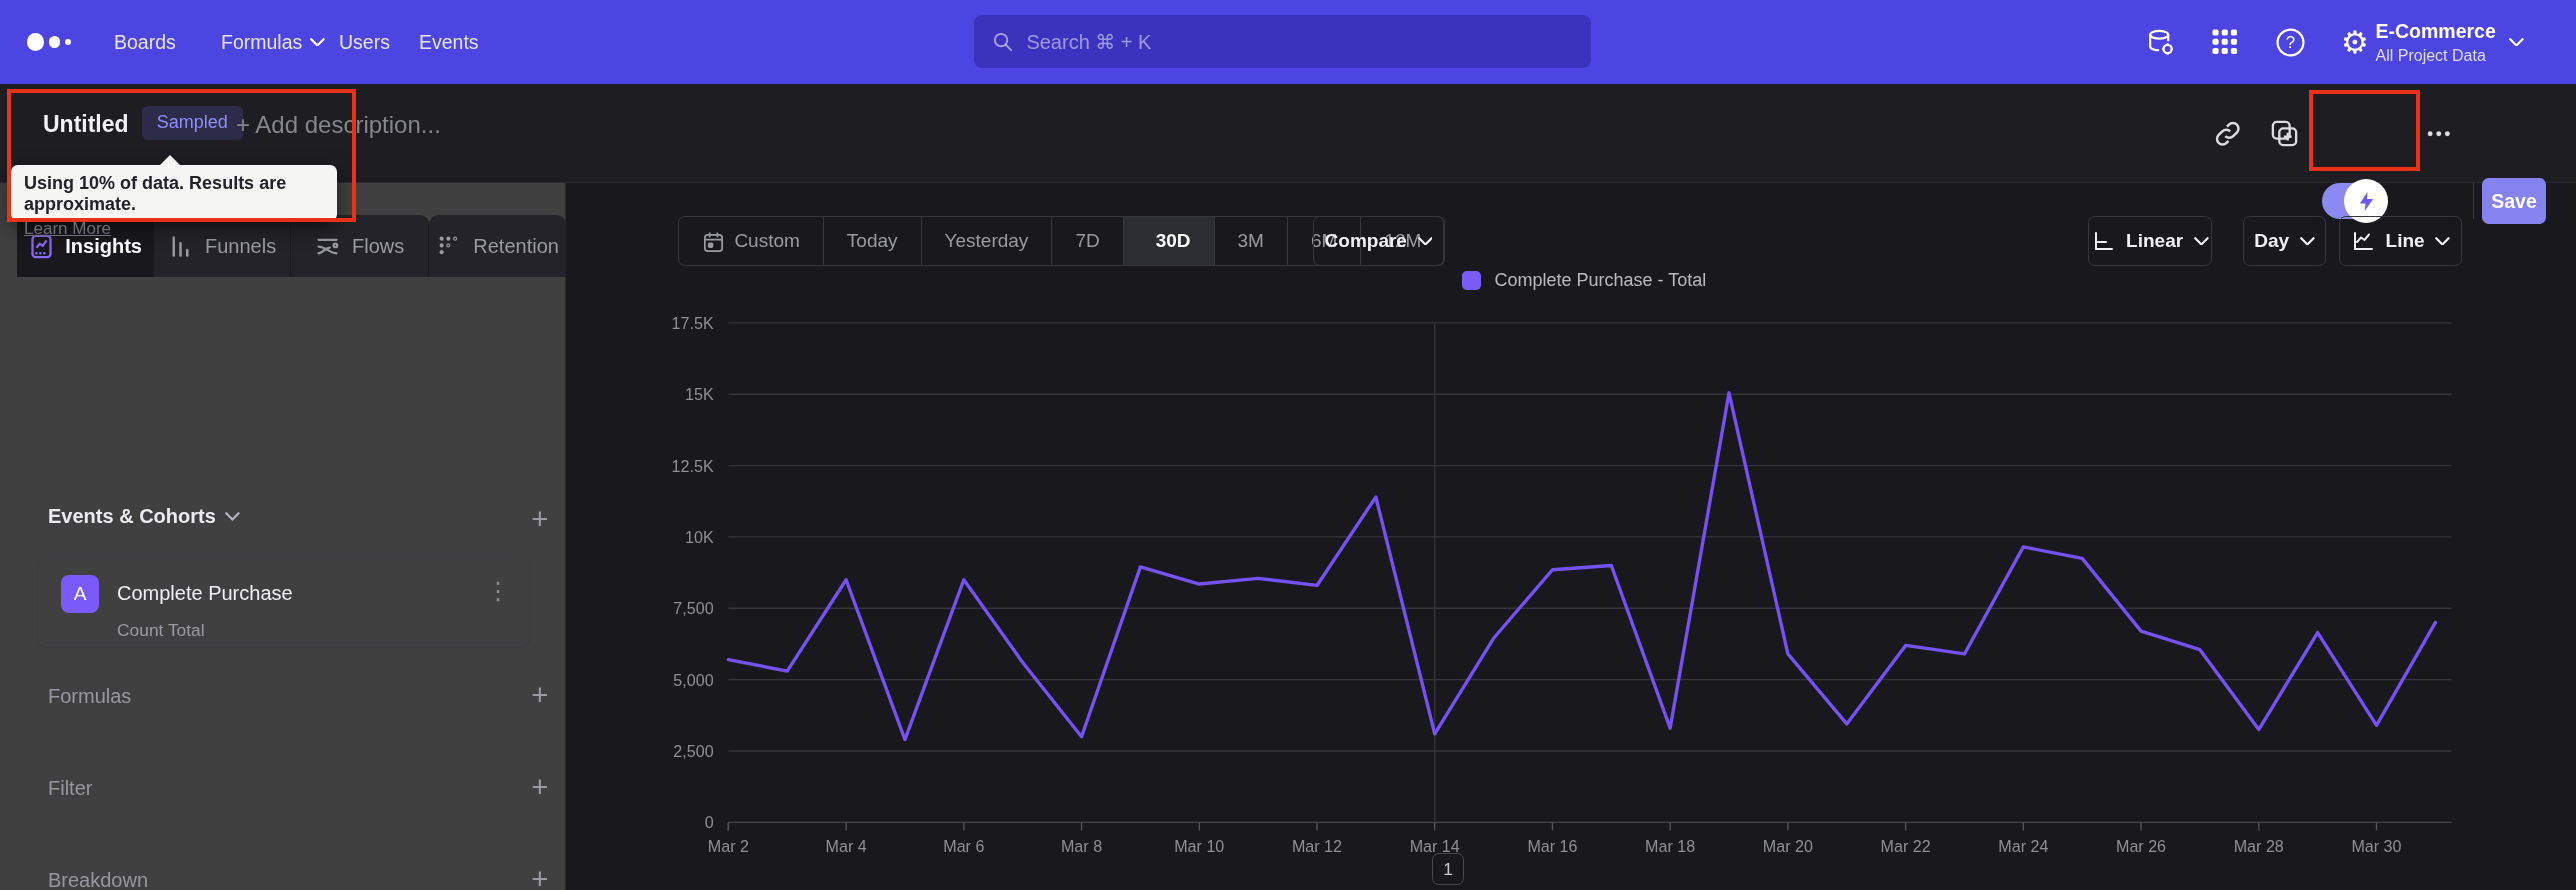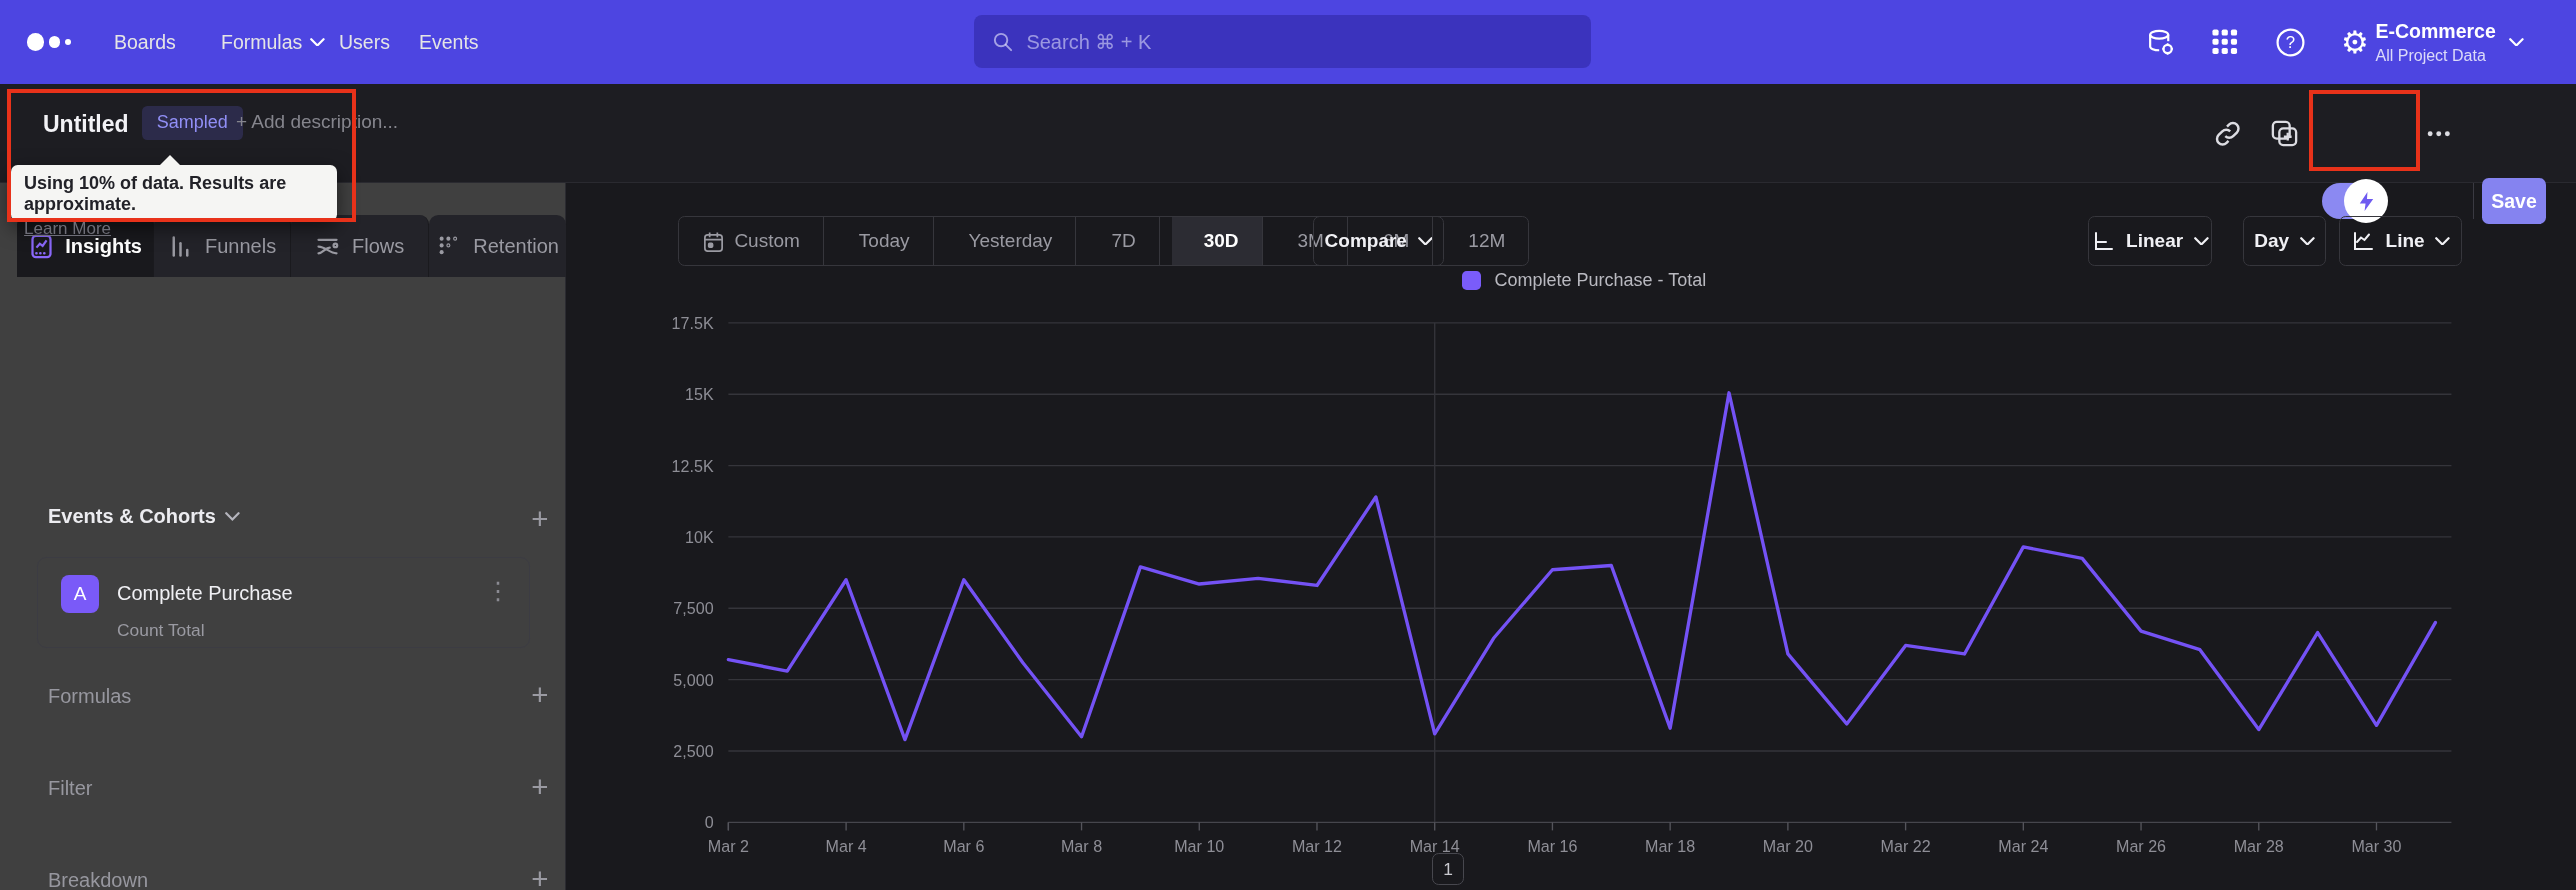--- a/index.html
+++ b/index.html
@@ -21,21 +21,21 @@
     color:#fff; cursor:pointer; }
   #project .pname { font-size:19.5px; font-weight:700; }
   #project .pscope { font-size:16px; color:rgba(255,255,255,0.8); margin-top:4px; }
 
   
   #titlebar { position:absolute; left:0; top:84px; width:2576px; height:99px; background:#1d1d22;
     border-bottom:1.3px solid #2a2a30; }
   #doc-title { position:absolute; left:43px; top:27px; font-size:23px; font-weight:700; color:#f2f2f6; }
   #sampled-badge { position:absolute; left:142px; top:21.5px; height:34px; padding:0 14.8px; border-radius:5.4px;
     background:#2c2b4a; color:#918ff6; font-size:18px; display:flex; align-items:center; cursor:pointer; }
-  #add-desc { position:absolute; left:236px; top:27px; font-size:19px; color:#85858d; cursor:text; }
+  #add-desc { position:absolute; left:236px; top:27px; font-size:24px; color:#85858d; cursor:text; }
   .tb-icon { position:absolute; top:0; height:99px; width:47px; display:flex; align-items:center;
     justify-content:center; color:#dcdce2; cursor:pointer; }
   #toggle { position:absolute; left:2322px; top:99px; width:64px; height:36px; border-radius:19px;
     background:#8b89f2; cursor:pointer; }
   #toggle .knob { position:absolute; right:-2px; top:-4px; width:44px; height:44px; border-radius:50%;
     background:#fff; display:flex; align-items:center; justify-content:center; }
   #tb-divider { position:absolute; left:2473px; top:99px; width:1.3px; height:36px; background:#3a3a42; }
   #save-btn { position:absolute; left:2482px; top:94px; width:64px; height:46px; border-radius:6.7px;
     background:#8583f0; color:#fff; font-size:19.5px; font-weight:700; border:none; cursor:pointer; }
 
@@ -70,21 +70,21 @@
   #event-card { position:absolute; left:37px; top:374px; width:493px; height:91px; border:1.3px solid #3c3c43;
     border-radius:9.4px; cursor:pointer; }
   #event-letter { position:absolute; left:23px; top:17.4px; width:38px; height:38px; border-radius:8px;
     background:#7a5af8; color:#fff; font-size:19px; display:flex; align-items:center; justify-content:center; }
   #event-name { position:absolute; left:79px; top:24px; font-size:20px; color:#f0f0f4; }
   #event-metric { position:absolute; left:79px; top:62px; font-size:17.4px; color:#9a9aa2; }
   #event-kebab { position:absolute; right:19px; top:19px; color:#8b8b93; font-size:24px; cursor:pointer; }
 
   
   #seg-control { position:absolute; left:678px; top:216px; height:50px; display:flex;
-    border:1.3px solid #36363c; border-radius:6.7px; overflow:hidden;gap:12px; }
+    border:1.3px solid #36363c; border-radius:6.7px; overflow:hidden; }
   .seg { display:flex; align-items:center; justify-content:center; padding:0 23px; color:#9a9aa2;
     font-size:19px; border-right:1.3px solid #36363c; cursor:pointer; gap:9.4px; white-space:nowrap; }
   .seg:last-child { border-right:none; }
   .seg.active { background:#2c2c33; color:#fff; font-weight:700;padding-left:32px; }
   .ctl-btn { position:absolute; top:216px; height:50px; border:1.3px solid #36363c; border-radius:6.7px;
     display:flex; align-items:center; justify-content:center; gap:10.7px; color:#f0f0f4; font-size:19px;
     font-weight:600; cursor:pointer; background:transparent; }
 
   
   #legend { position:absolute; left:1462px; top:270px; display:flex; align-items:center; gap:13.4px; }

